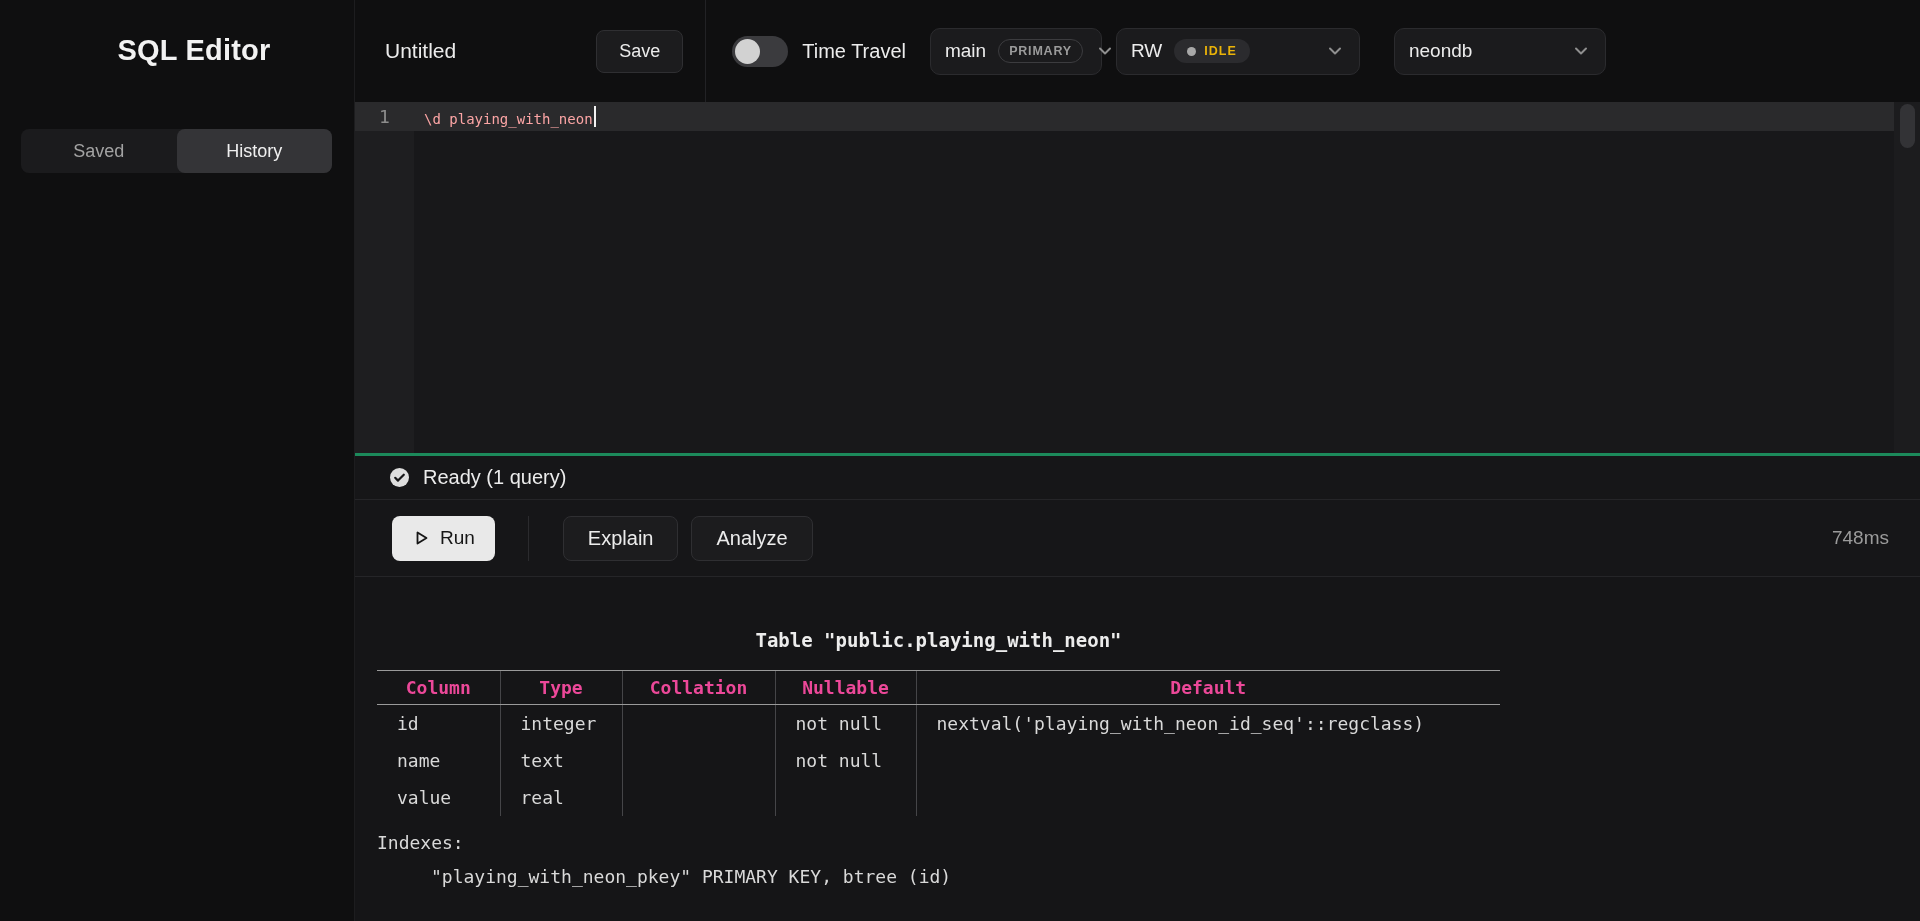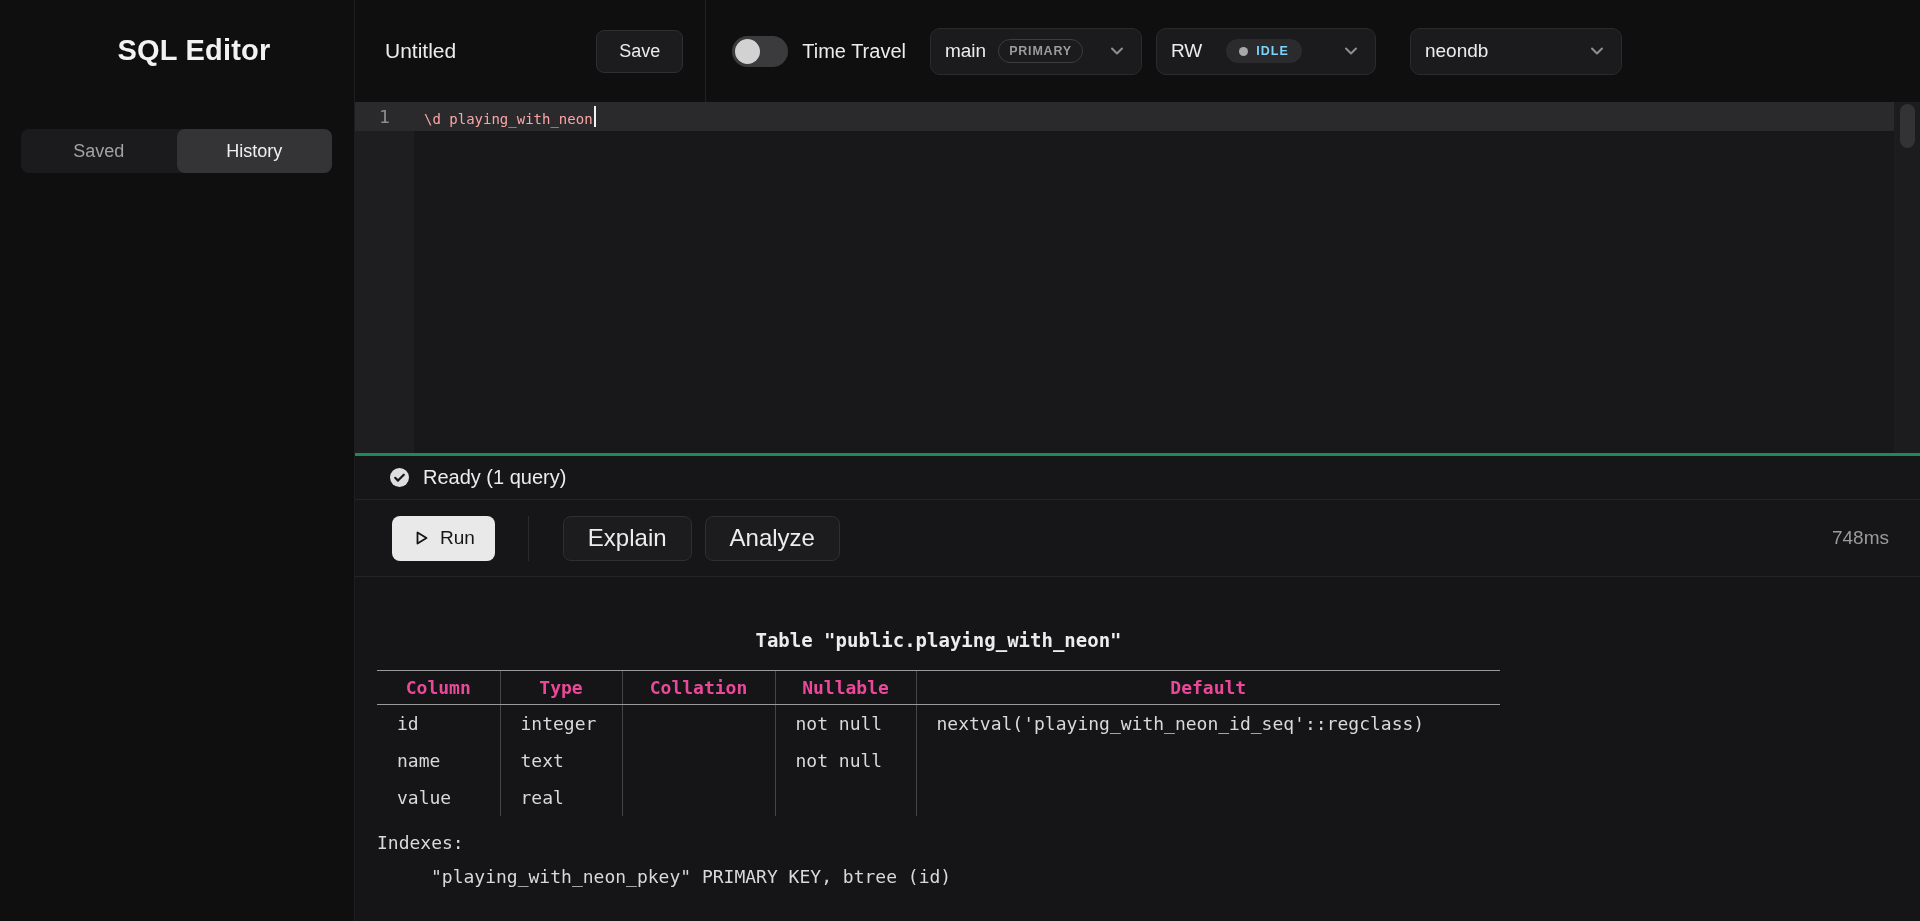--- a/index.html
+++ b/index.html
@@ -20,28 +20,28 @@
 
   
   .topbar { height:102px; flex:none; background:#0f0f10; display:flex; align-items:center; }
   .query-name { margin-left:30px; font-size:21px; color:#ececec; }
   .save-btn { margin-left:140px; height:43px; padding:0 22px; background:#1c1c1e; border:1px solid #2f2f32; border-radius:8px; color:#ececec; font-size:18px; display:flex; align-items:center; cursor:pointer; }
   .topbar-divider { width:1px; align-self:stretch; background:#222225; margin-left:22px; }
   .toggle { margin-left:26px; width:56px; height:31px; border-radius:999px; background:#3b3b3e; position:relative; cursor:pointer; flex:none; }
   .toggle-knob { position:absolute; top:3px; left:3px; width:25px; height:25px; border-radius:50%; background:#d2d2d2; }
   .toggle-label { margin-left:14px; font-size:20px; color:#ececec; }
   .dropdown { height:47px; background:#1b1b1d; border:1px solid #2b2b2e; border-radius:10px; display:flex; align-items:center; padding:0 14px; cursor:pointer; }
-  .dd-branch { margin-left:24px; width:212px; gap:12px; }
-  .dd-compute { margin-left:14px; width:220px; gap:24px; }
+  .dd-branch { margin-left:24px; width:172px; gap:12px; }
+  .dd-compute { margin-left:14px; width:244px; gap:12px; }
   .dd-database { margin-left:34px; width:212px; justify-content:space-between; }
   .dd-text { font-size:19px; color:#ececec; }
   .badge-outline { border:1px solid #3c3c3f; border-radius:999px; padding:4px 10px; font-size:12.5px; font-weight:700; letter-spacing:0.8px; color:#9b9b9b; }
   .badge-pill { background:#2b2b2e; border-radius:999px; padding:5px 13px; display:flex; align-items:center; gap:8px; }
   .badge-pill .dot { width:9px; height:9px; border-radius:50%; background:#a8a8a8; }
-  .badge-pill .pill-text { font-size:12.5px; font-weight:700; letter-spacing:1px; color:#7dd3fc; }
+  .badge-pill .pill-text { font-size:12.5px; font-weight:700; letter-spacing:1px; color:#eab308; }
   .chev { margin-left:auto; flex:none; }
 
   
   .editor { position:relative; height:351px; flex:none; background:#18181a; font-family:"DejaVu Sans Mono", monospace; }
   .gutter-bg { position:absolute; left:0; top:0; bottom:0; width:59px; background:#1e1e20; }
   .code-row { position:relative; display:flex; align-items:center; height:29px; background:#2a2a2c; }
   .line-num { width:59px; flex:none; text-align:center; font-size:18px; color:#8d8d8d; }
   .code-text { padding-left:10px; font-size:14px; color:#fca5a5; white-space:pre; }
   .caret { display:inline-block; width:2px; height:21px; background:#f2f2f2; vertical-align:text-bottom; margin-left:1px; }
   .editor-scroll-track { position:absolute; right:0; top:0; bottom:0; width:26px; background:#1c1c1e; }
@@ -50,21 +50,21 @@
   .green-divider { height:3px; flex:none; background:#1c8a5b; }
 
   
   .status-bar { height:44px; flex:none; background:#161618; display:flex; align-items:center; padding-left:34px; gap:13px; border-bottom:1px solid #252528; }
   .status-text { font-size:20px; color:#ececec; }
 
   
   .toolbar { height:77px; flex:none; background:#161618; display:flex; align-items:center; padding-left:37px; border-bottom:1px solid #252528; }
   .run-btn { height:45px; padding:0 20px; background:#e9e9e9; color:#161616; border:none; border-radius:8px; font-size:19px; display:flex; align-items:center; gap:10px; cursor:pointer; font-family:"Liberation Sans", sans-serif; }
   .toolbar-divider { width:1px; height:45px; background:#2b2b2e; margin-left:33px; }
-  .ghost-btn { margin-left:34px; height:45px; padding:0 24px; background:#1c1c1e; border:1px solid #2f2f32; border-radius:8px; color:#ececec; font-size:24px; display:flex; align-items:center; cursor:pointer; font-family:"Liberation Sans", sans-serif; }
+  .ghost-btn { margin-left:34px; height:45px; padding:0 24px; background:#1c1c1e; border:1px solid #2f2f32; border-radius:8px; color:#ececec; font-size:20px; display:flex; align-items:center; cursor:pointer; font-family:"Liberation Sans", sans-serif; }
   .ghost-btn + .ghost-btn { margin-left:13px; }
   .duration { margin-left:auto; margin-right:31px; font-size:19px; color:#9b9b9b; }
 
   
   .results { flex:1; background:#151517; font-family:"DejaVu Sans Mono", monospace; padding-top:52px; overflow:hidden; }
   .results-inner { margin-left:22px; width:1123px; }
   .results-title { text-align:center; font-size:19px; font-weight:700; color:#ececec; margin-bottom:19px; }
   table.psql { border-collapse:collapse; table-layout:fixed; width:1123px; font-size:18px; color:#d9d9d9; }
   table.psql th { border-top:1px solid #9a9a9a; border-bottom:1px solid #9a9a9a; font-weight:700; text-align:center; padding:6px 10px; color:#ec4899; }
   table.psql th + th, table.psql td + td { border-left:1px solid #454548; }

